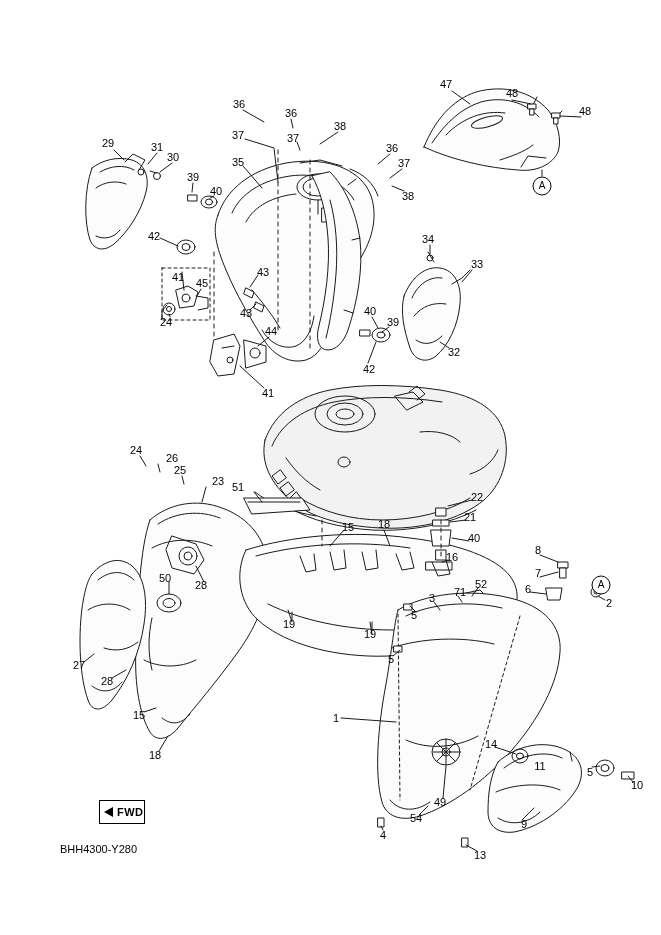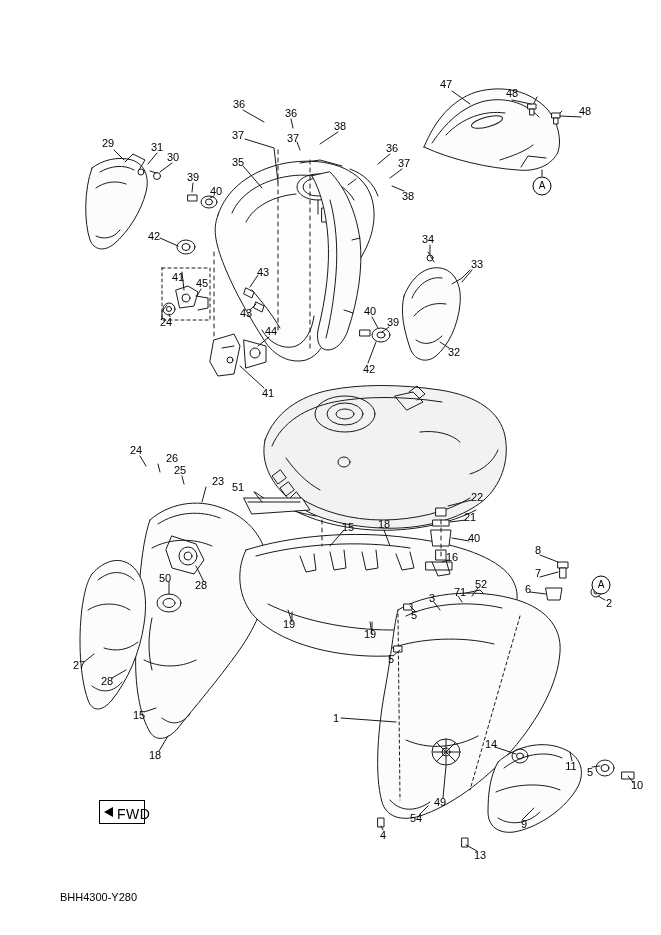--- a/index.html
+++ b/index.html
@@ -54,41 +54,40 @@
     width: 44px;
     height: 22px;
     border: 1px solid #000;
     transform: translate(-50%, -50%);
     background: #fff;
   }
   .fwd-label {
     position: absolute;
     left: 17px;
     top: 5px;
-    font-size: 14px;
-    font-weight: normal;
+    font-size: 11px;
+    font-weight: bold;
     letter-spacing: 0.5px;
   }
   .fwd-arrow {
     position: absolute;
     left: 4px;
     top: 6px;
     width: 0;
     height: 0;
     border-top: 5px solid transparent;
     border-bottom: 5px solid transparent;
     border-right: 9px solid #000;
   }
   #part-code {
     position: absolute;
     font-size: 11px;
     left: 60px;
     top: 843px;
     white-space: nowrap;
-    margin-top: 48px;
   }
 </style>
 </head>
 <body>
 
 <div id="diagram-root">
 
   <svg id="artwork" viewBox="0 0 661 935" xmlns="http://www.w3.org/2000/svg">
     <g fill="none" stroke="#1a1a1a" stroke-width="1" stroke-linejoin="round" stroke-linecap="round">
 
@@ -419,21 +418,21 @@
   <div class="callout" style="left:370px;top:634px">19</div>
   <div class="callout" style="left:289px;top:624px">19</div>
   <div class="callout" style="left:201px;top:585px">28</div>
   <div class="callout" style="left:165px;top:578px">50</div>
   <div class="callout" style="left:79px;top:665px">27</div>
   <div class="callout" style="left:107px;top:681px">28</div>
   <div class="callout" style="left:139px;top:715px">15</div>
   <div class="callout" style="left:155px;top:755px">18</div>
   <div class="callout" style="left:336px;top:718px">1</div>
   <div class="callout" style="left:491px;top:744px">14</div>
-  <div class="callout" style="left:571px;top:766px">11</div>
+  <div class="callout" style="left:540px;top:766px">11</div>
   <div class="callout" style="left:590px;top:772px">5</div>
   <div class="callout" style="left:637px;top:785px">10</div>
   <div class="callout" style="left:524px;top:824px">9</div>
   <div class="callout" style="left:440px;top:802px">49</div>
   <div class="callout" style="left:416px;top:818px">54</div>
   <div class="callout" style="left:383px;top:835px">4</div>
   <div class="callout" style="left:480px;top:855px">13</div>
 
   <div class="circle-label" style="left:542px;top:186px">A</div>
   <div class="circle-label" style="left:601px;top:585px">A</div>

